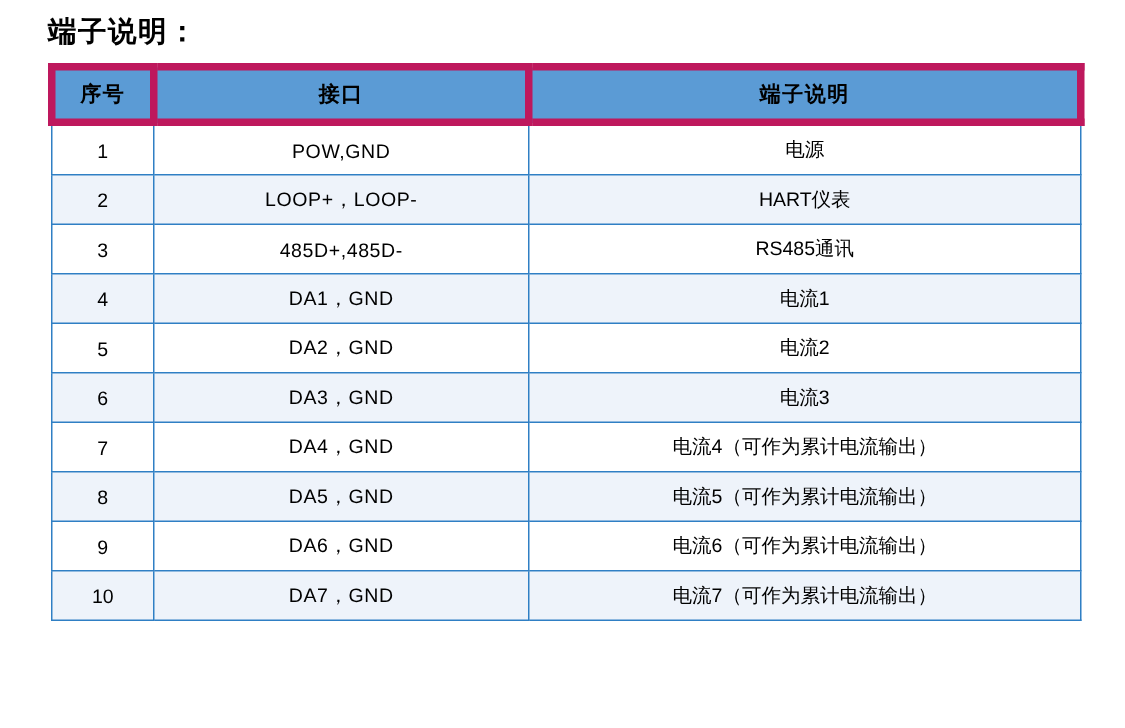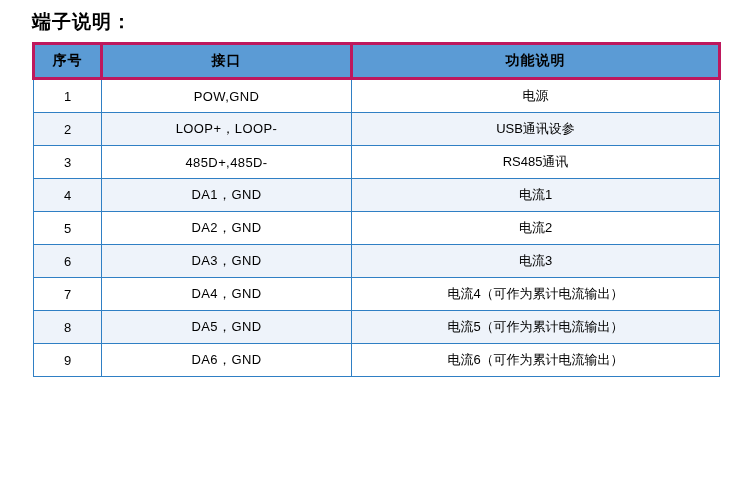--- a/index.html
+++ b/index.html
@@ -40,21 +40,21 @@
   table.terminal-table col.c1 { width: 68px; }
   table.terminal-table col.c2 { width: 250px; }
   table.terminal-table col.c3 { width: 368px; }
 
   table.terminal-table th {
     background: #5b9bd5;
     color: #000000;
     font-size: 14px;
     font-weight: bold;
     height: 30px;
-    border: 3px solid #be185d;
+    border: 5px solid #be185d;
     text-align: center;
     vertical-align: middle;
     letter-spacing: 1px;
   }
   table.terminal-table td {
     border: 1px solid #2f7fc4;
     height: 30px;
     font-size: 13px;
     text-align: center;
     vertical-align: middle;
@@ -88,33 +88,33 @@
     <table class="terminal-table">
       <colgroup>
         <col class="c1">
         <col class="c2">
         <col class="c3">
       </colgroup>
       <thead>
         <tr>
           <th>序号</th>
           <th>接口</th>
-          <th>功能说明</th>
+          <th>端子说明</th>
         </tr>
       </thead>
       <tbody>
         <tr>
           <td class="col-no">1</td>
           <td class="col-iface">POW,GND</td>
           <td class="col-desc">电源</td>
         </tr>
         <tr class="alt">
           <td class="col-no">2</td>
           <td class="col-iface">LOOP+，LOOP-</td>
-          <td class="col-desc">USB通讯设参</td>
+          <td class="col-desc">HART仪表</td>
         </tr>
         <tr>
           <td class="col-no">3</td>
           <td class="col-iface">485D+,485D-</td>
           <td class="col-desc">RS485通讯</td>
         </tr>
         <tr class="alt">
           <td class="col-no">4</td>
           <td class="col-iface">DA1，GND</td>
           <td class="col-desc">电流1</td>
@@ -137,17 +137,22 @@
         <tr class="alt">
           <td class="col-no">8</td>
           <td class="col-iface">DA5，GND</td>
           <td class="col-desc">电流5（可作为累计电流输出）</td>
         </tr>
         <tr>
           <td class="col-no">9</td>
           <td class="col-iface">DA6，GND</td>
           <td class="col-desc">电流6（可作为累计电流输出）</td>
         </tr>
+        <tr class="alt">
+          <td class="col-no">10</td>
+          <td class="col-iface">DA7，GND</td>
+          <td class="col-desc">电流7（可作为累计电流输出）</td>
+        </tr>
       </tbody>
     </table>
   </div>
 
 </div>
 
 </body></html>

